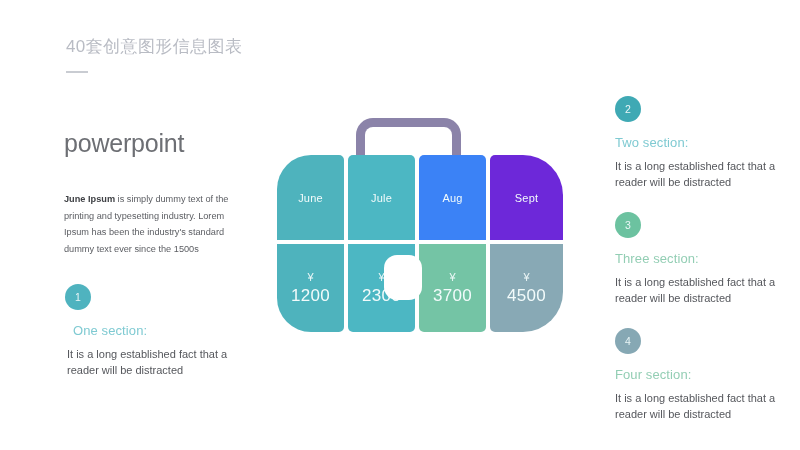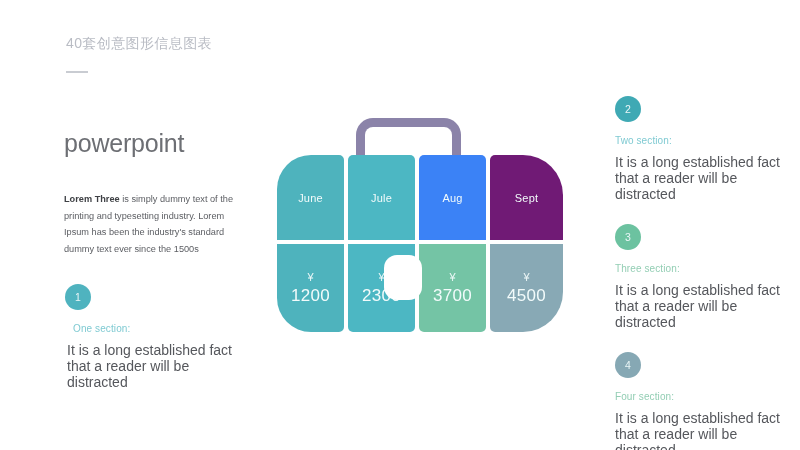--- a/index.html
+++ b/index.html
@@ -14,21 +14,21 @@
     overflow: hidden;
     font-family: "Liberation Sans", sans-serif;
     -webkit-font-smoothing: antialiased;
   }
 
   
   .slide-title {
     position: absolute;
     left: 66px;
     top: 35px;
-    font-size: 14px;
+    font-size: 17px;
     color: #b9bcc4;
     letter-spacing: 0.4px;
     white-space: nowrap;
   }
   .title-rule {
     position: absolute;
     left: 66px;
     top: 71px;
     width: 22px;
     height: 2px;
@@ -66,27 +66,27 @@
     height: 26px;
     border-radius: 50%;
     color: #eaf6f7;
     font-size: 10.5px;
     display: flex;
     align-items: center;
     justify-content: center;
     line-height: 1;
   }
   .section-title {
-    font-size: 10px;
+    font-size: 13px;
     margin-top: 13px;
     letter-spacing: 0.1px;
   }
   .section-body {
     margin-top: 8px;
-    font-size: 14px;
+    font-size: 11px;
     line-height: 16px;
     color: #55575c;
   }
 
   .sec-one {
     position: absolute;
     left: 64px;
     top: 284px;
     width: 180px;
   }
@@ -184,21 +184,21 @@
 <body>
 
 <div class="slide-title">40套创意图形信息图表</div>
 <div class="title-rule"></div>
 
 <div class="left-col">
   <h1 class="headline">
     <span class="l2">powerpoint</span>
   </h1>
   <p class="lead-para">
-    <b>Lorem Three</b><span> is simply dummy text of the printing and typesetting industry. Lorem Ipsum has been the industry's standard dummy text ever  since the 1500s</span>
+    <b>June Ipsum</b><span> is simply dummy text of the printing and typesetting industry. Lorem Ipsum has been the industry's standard dummy text ever  since the 1500s</span>
   </p>
 </div>
 
 <div class="sec-one">
   <div class="badge" style="background:#4fb3bf">1</div>
   <div class="section-title" style="color:#7fcad2">One section:</div>
   <div class="section-body">It is a long established fact that a reader will be distracted</div>
 </div>
 
 <div class="right-col">
@@ -231,21 +231,21 @@
 
     <div class="tile tile-top col-1" style="background:#4eb3bd">
       <span class="month-label">June</span>
     </div>
     <div class="tile tile-top col-2" style="background:#4cb7c3">
       <span class="month-label">Jule</span>
     </div>
     <div class="tile tile-top col-3" style="background:#3b82f6">
       <span class="month-label">Aug</span>
     </div>
-    <div class="tile tile-top col-4" style="background:#701a75">
+    <div class="tile tile-top col-4" style="background:#6d28d9">
       <span class="month-label">Sept</span>
     </div>
 
     <div class="tile tile-bot col-1" style="background:#4eb3bd">
       <span class="yen">¥</span>
       <span class="amount">1200</span>
     </div>
     <div class="tile tile-bot col-2" style="background:#4cb7c3">
       <span class="yen">¥</span>
       <span class="amount">2300</span>

